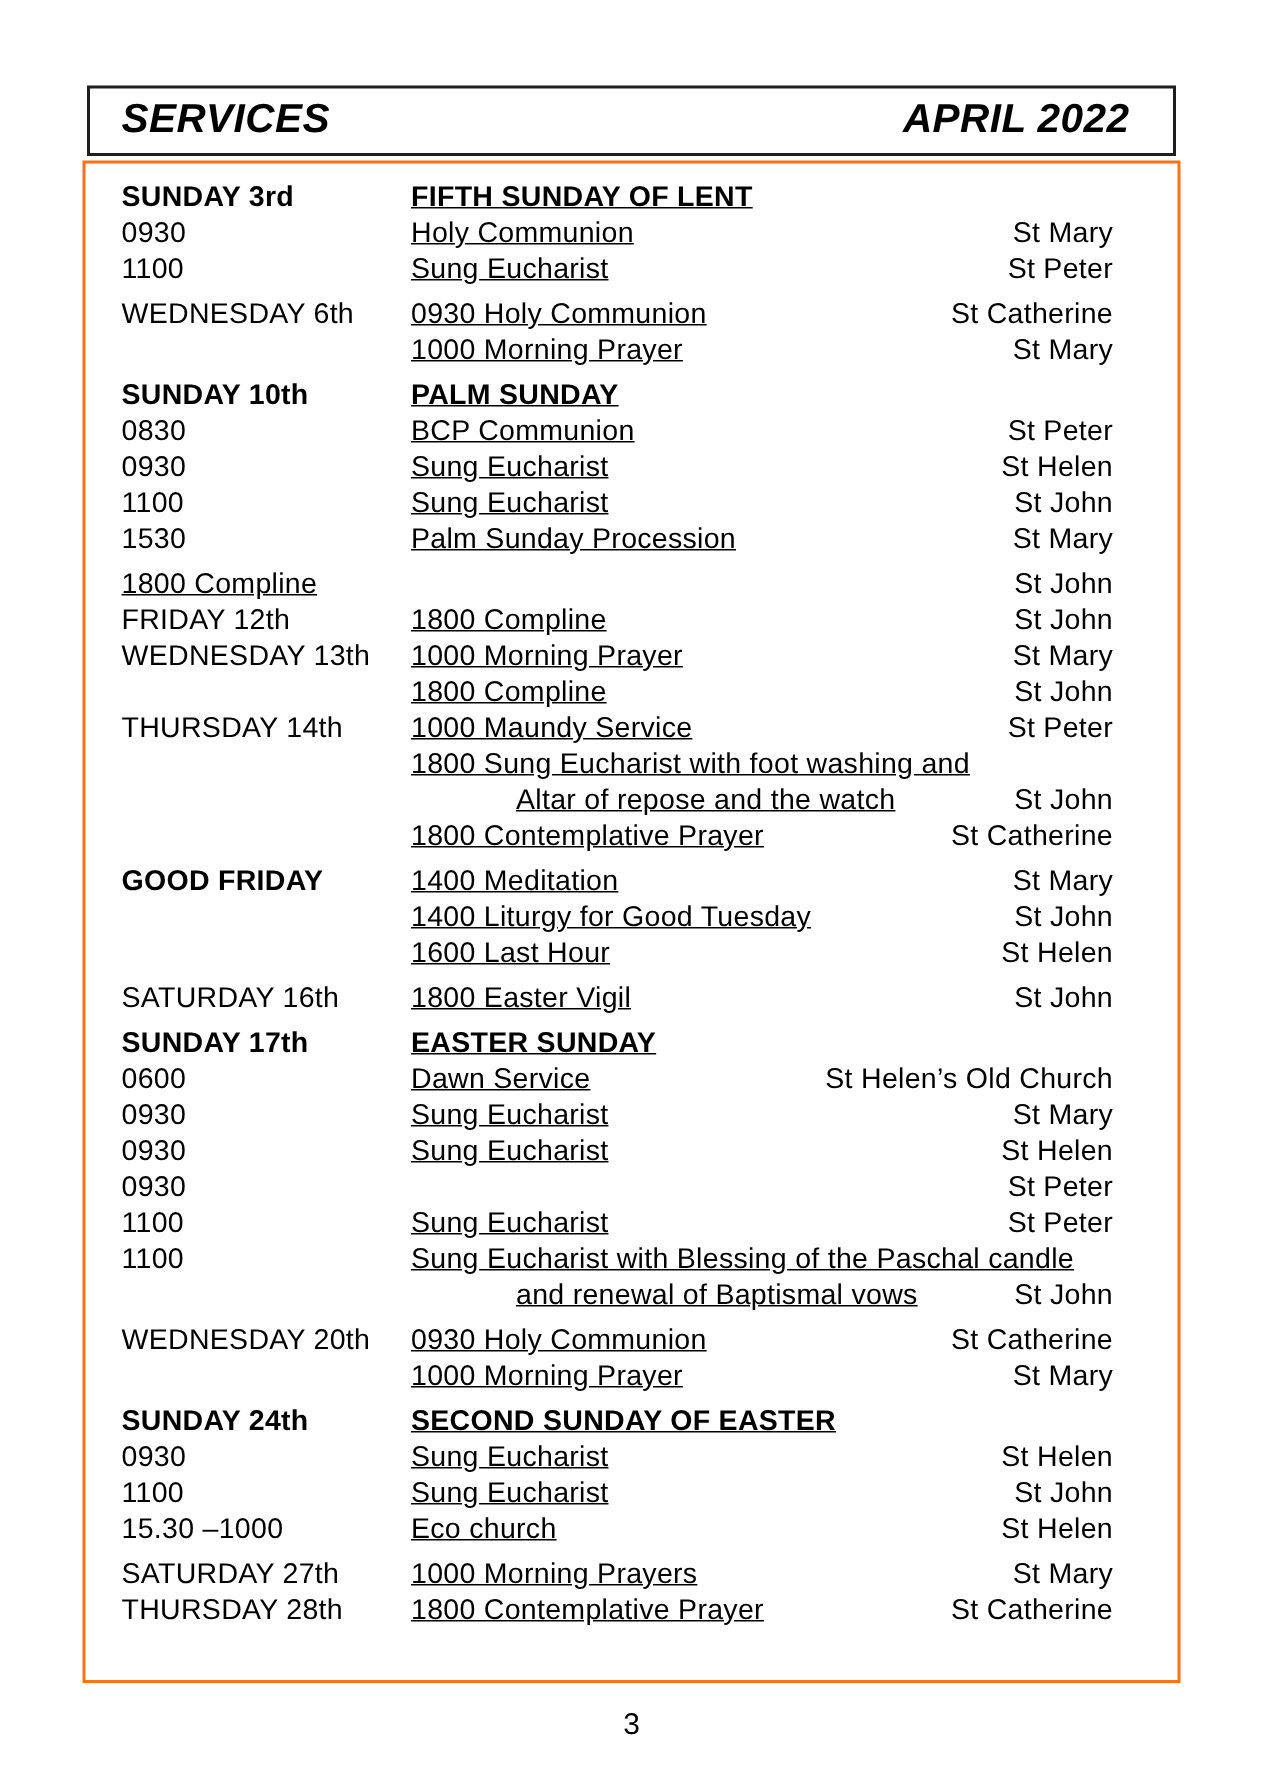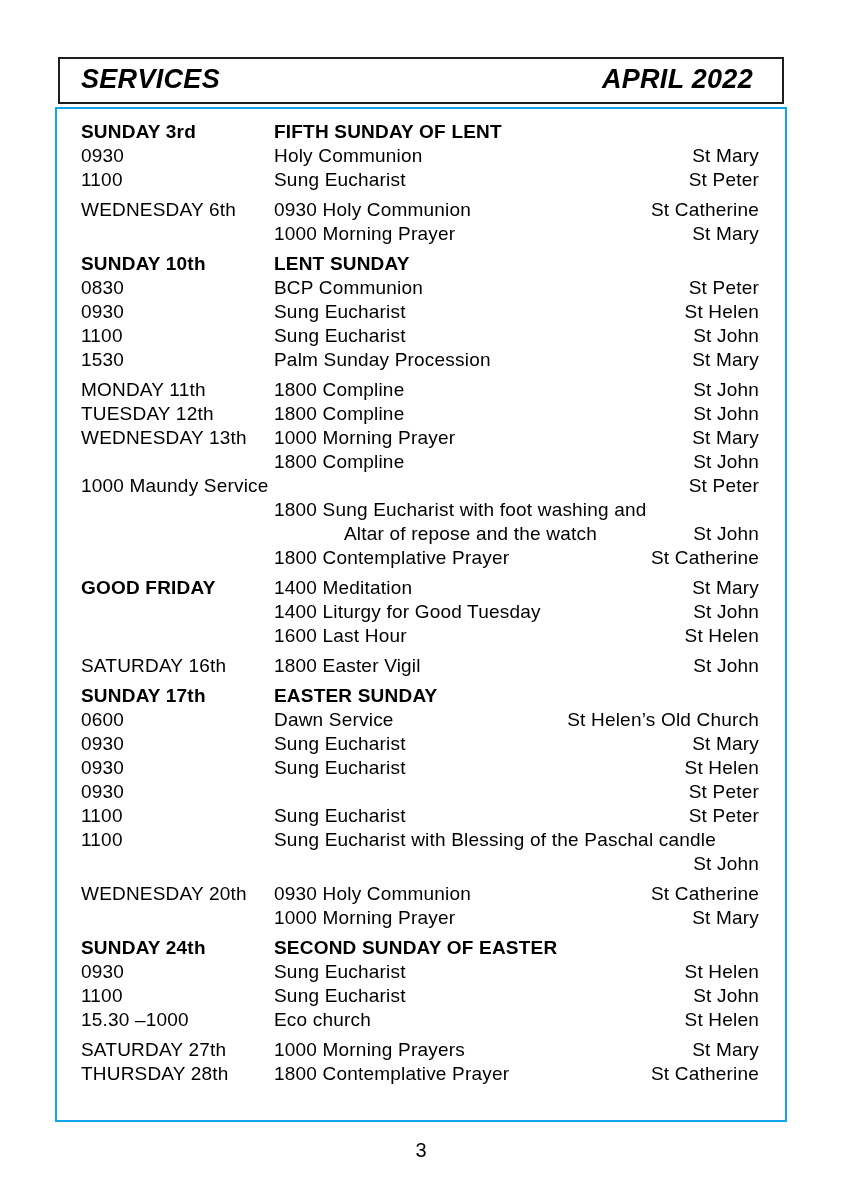--- a/index.html
+++ b/index.html
@@ -33,34 +33,34 @@
     font-size: 27px;
     letter-spacing: 0.3px;
   }
   .content-box {
     position: absolute;
     left: 55px;
     top: 107px;
     width: 732px;
     height: 1015px;
     box-sizing: border-box;
-    border: 2px solid #0ea5e9;
-    padding: 11px 26px 0 24px;
+    border: 2px solid #f97316;
+    padding: 11px 43px 0 24px;
   }
   .section { margin-top: 6px; }
   .section.lg { }
   .section:first-child { margin-top: 0; }
   .row {
     display: flex;
     font-size: 19px;
     line-height: 24px;
     letter-spacing: 0.2px;
   }
   .c1 { flex: 0 0 193px; width: 193px; white-space: pre; }
-  .c2 { white-space: pre; }
+  .c2 { white-space: pre; text-decoration: underline; }
   .c2.indent { padding-left: 70px; }
   .c3 { margin-left: auto; white-space: pre; padding-left: 10px; }
   .bold { font-weight: bold; }
   .page-number {
     position: absolute;
     left: 0;
     right: 0;
     top: 1139px;
     text-align: center;
     font-size: 20px;
@@ -102,21 +102,21 @@
   </div>
         <div class="row">
     <span class="c1"></span>
     <span class="c2">1000 Morning Prayer</span>
     <span class="c3">St Mary</span>
   </div>
       </div>
       <div class="section lg">
         <div class="row">
     <span class="c1 bold">SUNDAY 10th</span>
-    <span class="c2 bold">LENT SUNDAY</span>
+    <span class="c2 bold">PALM SUNDAY</span>
     <span class="c3"></span>
   </div>
         <div class="row">
     <span class="c1">0830</span>
     <span class="c2">BCP Communion</span>
     <span class="c3">St Peter</span>
   </div>
         <div class="row">
     <span class="c1">0930</span>
     <span class="c2">Sung Eucharist</span>
@@ -128,40 +128,40 @@
     <span class="c3">St John</span>
   </div>
         <div class="row">
     <span class="c1">1530</span>
     <span class="c2">Palm Sunday Procession</span>
     <span class="c3">St Mary</span>
   </div>
       </div>
       <div class="section">
         <div class="row">
-    <span class="c1">MONDAY 11th</span>
     <span class="c2">1800 Compline</span>
     <span class="c3">St John</span>
   </div>
         <div class="row">
-    <span class="c1">TUESDAY 12th</span>
+    <span class="c1">FRIDAY 12th</span>
     <span class="c2">1800 Compline</span>
     <span class="c3">St John</span>
   </div>
         <div class="row">
     <span class="c1">WEDNESDAY 13th</span>
     <span class="c2">1000 Morning Prayer</span>
     <span class="c3">St Mary</span>
   </div>
         <div class="row">
     <span class="c1"></span>
     <span class="c2">1800 Compline</span>
     <span class="c3">St John</span>
   </div>
         <div class="row">
+    <span class="c1">THURSDAY 14th</span>
     <span class="c2">1000 Maundy Service</span>
     <span class="c3">St Peter</span>
   </div>
         <div class="row">
     <span class="c1"></span>
     <span class="c2">1800 Sung Eucharist with foot washing and</span>
     <span class="c3"></span>
   </div>
         <div class="row">
     <span class="c1"></span>
@@ -228,20 +228,21 @@
     <span class="c2">Sung Eucharist</span>
     <span class="c3">St Peter</span>
   </div>
         <div class="row">
     <span class="c1">1100</span>
     <span class="c2">Sung Eucharist with Blessing of the Paschal candle</span>
     <span class="c3"></span>
   </div>
         <div class="row">
     <span class="c1"></span>
+    <span class="c2 indent">and renewal of Baptismal vows</span>
     <span class="c3">St John</span>
   </div>
       </div>
       <div class="section">
         <div class="row">
     <span class="c1">WEDNESDAY 20th</span>
     <span class="c2">0930 Holy Communion</span>
     <span class="c3">St Catherine</span>
   </div>
         <div class="row">

